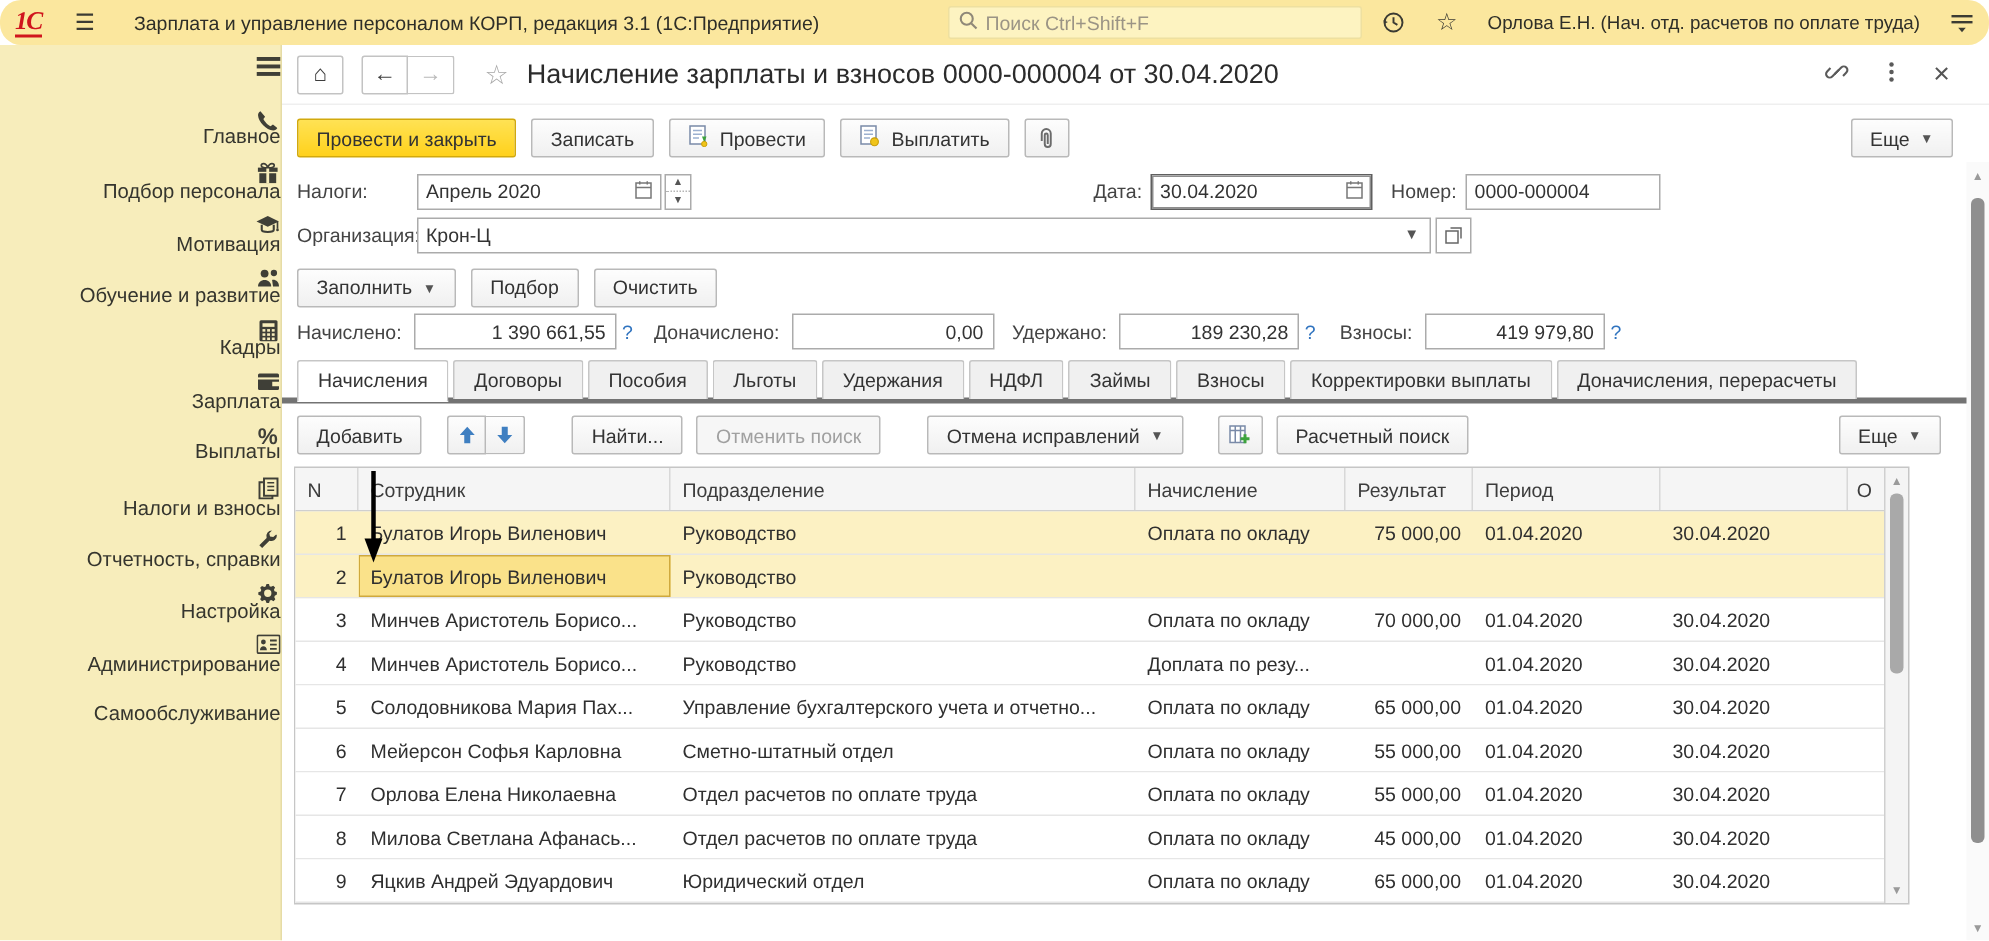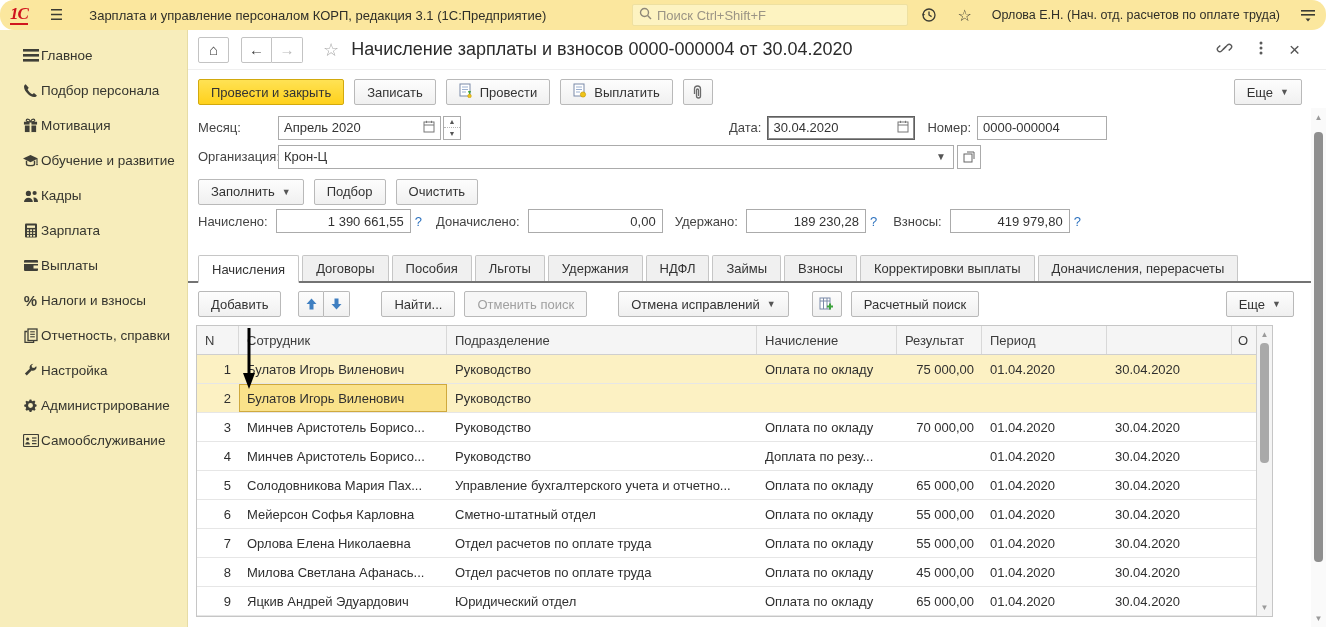--- a/index.html
+++ b/index.html
@@ -16,21 +16,21 @@
   .search-box input { flex:1; border:none; outline:none; background:transparent; font:inherit; color:#333; }
   .search-box input::placeholder { color:#9b9485; }
   .top-right { margin-left:auto; display:flex; align-items:center; gap:20px; }
   .top-ic { display:flex; align-items:center; color:#3b3b33; cursor:pointer; }
   .top-star { font-size:16px; color:#3b3b33; }
   .user-name { font-size:12.5px; color:#2e2e28; }
 
   
   .layout { flex:1; display:flex; min-height:0; }
   .sidebar { width:188px; background:#f7edbb; border-right:1px solid #e6dca6; padding-top:8px; }
-  .side-item { height:35px; display:flex; align-items:center; padding-left:22px; gap:2px; color:#35352e; font-size:13.5px; cursor:pointer; }
+  .side-item { height:35px; display:flex; align-items:flex-end; padding-left:22px; gap:32px; color:#35352e; font-size:13.5px; cursor:pointer;flex-direction:column; }
   .sicon { width:17px; height:16px; display:inline-flex; align-items:center; justify-content:center; }
   .sicon svg { display:block; }
   .pct { font-weight:bold; font-size:15px; color:#3f3f37; }
 
   .content { flex:1; background:#fff; position:relative; min-width:0; }
 
   
   .navrow { height:40px; display:flex; align-items:center; padding:0 10px; gap:6px; border-bottom:1px solid #efefef; }
   .navbtn { width:31px; height:26px; border:1px solid #c3c3c3; border-radius:2px; background:#fff; display:flex; align-items:center; justify-content:center; font-size:15px; color:#3d3d3d; cursor:pointer; }
   .navgroup { display:flex; margin-left:6px; }
@@ -63,21 +63,21 @@
   .combo-arrow { color:#555; font-size:10px; padding:0 2px; border-left:1px solid transparent; cursor:pointer; }
   .sq-btn { width:24px; height:24px; border:1px solid #ababab; background:#fff; display:flex; align-items:center; justify-content:center; margin-left:3px; cursor:pointer; }
   .help { color:#2f73bf; margin:0 4px; cursor:pointer; }
 
   
   .totalsrow { display:flex; align-items:center; padding:4px 10px; height:30px; }
   .tot-label { margin-right:8px; color:#444; }
   .tot-input { height:24px; border:1px solid #ababab; display:flex; align-items:center; justify-content:flex-end; padding:0 6px; color:#333; }
 
   
-  .tabs { display:flex; align-items:flex-start; padding:0 10px; border-bottom:2px solid #737373; margin-top:19px; height:28px; gap:3px; }
+  .tabs { display:flex; align-items:center; padding:0 10px; border-bottom:4px solid #737373; margin-top:5px; height:28px; gap:3px; }
   .tab { height:26px; padding:0 13px; display:flex; align-items:center; background:#f0f0f0; border:1px solid #c6c6c6; border-bottom:none; border-radius:2px 2px 0 0; cursor:pointer; white-space:nowrap; }
   .tab.active { background:#fff; height:28px; margin-bottom:-1px; border-bottom:1px solid #fff; }
 
   .tabletoolbar { display:flex; align-items:center; gap:9px; padding:8px 10px; }
   .arrow-btn { width:26px; height:26px; padding:0; justify-content:center; }
   .icon-btn { width:30px; padding:0; justify-content:center; }
 
   
   .grid { position:relative; margin:0 8px; width:1077px; border:1px solid #c6c6c6; display:flex; }
   .grid-table { width:1059px; }
@@ -331,21 +331,21 @@
               <path d="M3.5 9V4a3 3 0 0 1 6 0v7a2 2 0 0 1-4 0V5a1 1 0 0 1 2 0v6" fill="none" stroke="#6b6b6b" stroke-width="1.3"></path>
             </svg>
           </button>
         <button class="btn ml-auto">
             <span>Еще</span>
             <span class="caret">▼</span>
           </button>
       </div>
 
       <div class="fieldrow">
-        <span class="flabel" style="width:80px;">Месяц:</span>
+        <span class="flabel" style="width:80px;">Налоги:</span>
         <div class="finput" style="width:163px;">
           <input readonly="" value="Апрель 2020" style="">
           <span><svg width="12" height="13" viewBox="0 0 12 13">
                 <rect x="1" y="2" width="10" height="10" fill="none" stroke="#777"></rect>
                 <line x1="1" y1="5" x2="11" y2="5" stroke="#777"></line>
                 <line x1="3.5" y1="0.8" x2="3.5" y2="3" stroke="#777"></line>
                 <line x1="8.5" y1="0.8" x2="8.5" y2="3" stroke="#777"></line>
               </svg></span>
         </div>
         <div class="spinner">

